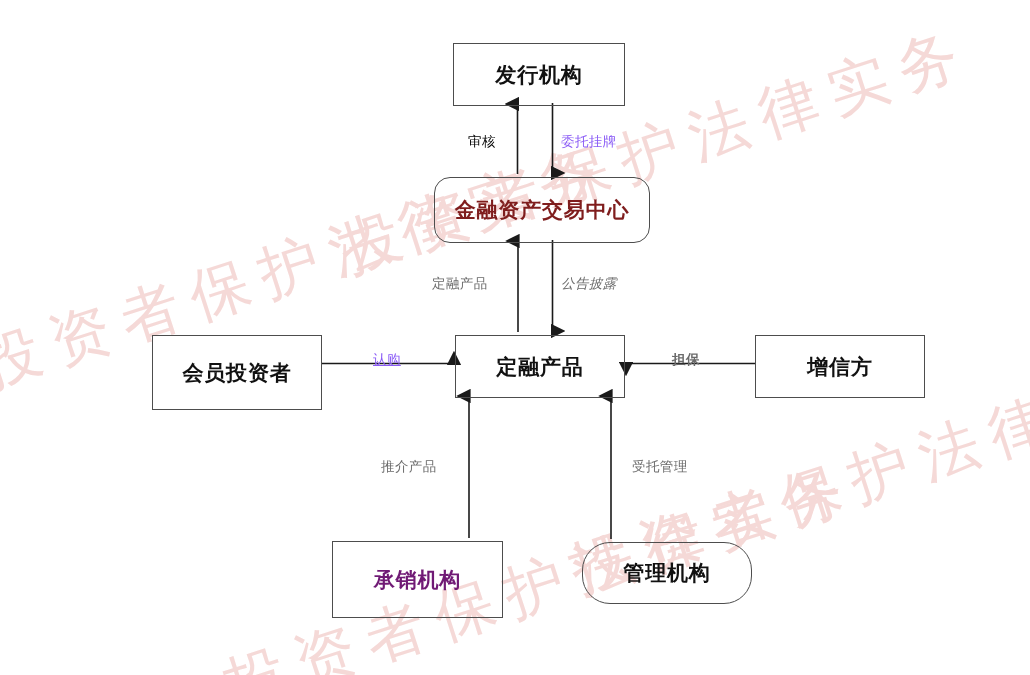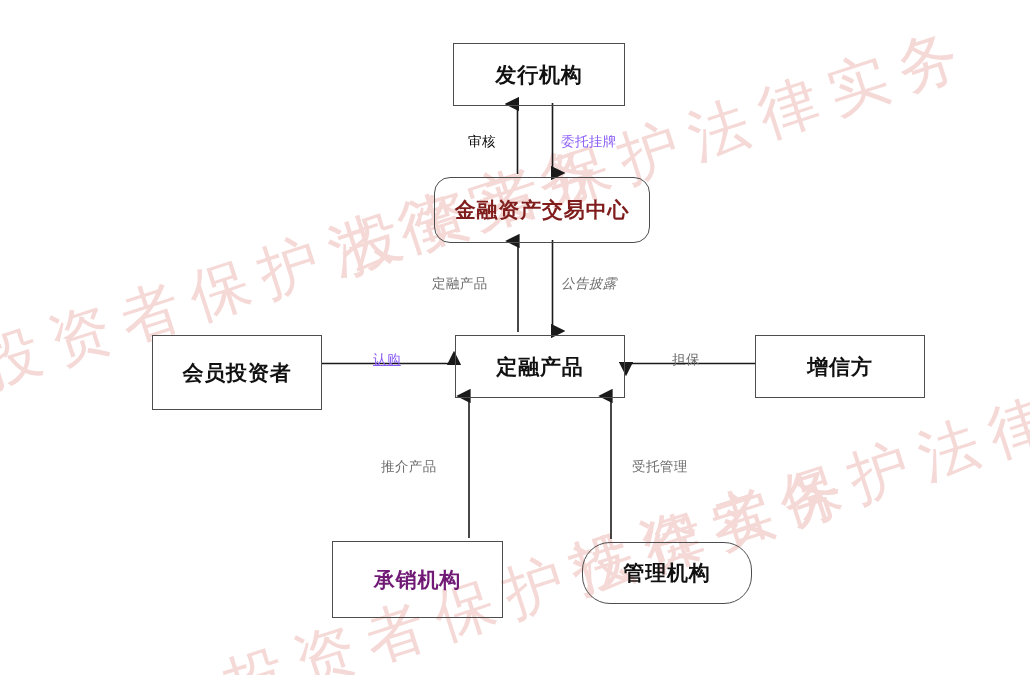--- a/index.html
+++ b/index.html
@@ -128,18 +128,18 @@
         <span>承销机构</span>
       </div>
       <div class="node" style="left: 582px; top: 539px; width: 170px; height: 62px; border-color: rgb(77, 77, 77); color: rgb(17, 17, 17); border-radius: 28px;">
         <span>管理机构</span>
       </div>
       <div class="edge-label" style="left: 468px; top: 130px; color: #000000;">审核</div>
       <div class="edge-label" style="left: 561px; top: 130px; color: #8b5cf6;">委托挂牌</div>
       <div class="edge-label" style="left: 432px; top: 272px; color: rgb(107, 107, 107);">定融产品</div>
       <div class="edge-label" style="left: 561px; top: 272px; color: rgb(107, 107, 107); font-style: italic;">公告披露</div>
       <div class="edge-label" style="left: 373px; top: 348px; color: #8b5cf6; text-decoration: underline;">认购</div>
-      <div class="edge-label" style="left: 672px; top: 348px; color: rgb(107, 107, 107);">担保</div>
+      <div class="edge-label" style="left: 672px; top: 348px; color: rgb(107, 107, 107); font-weight: bold;">担保</div>
       <div class="edge-label" style="left: 381px; top: 455px; color: rgb(107, 107, 107);">推介产品</div>
       <div class="edge-label" style="left: 632px; top: 455px; color: rgb(107, 107, 107);">受托管理</div>
     </div>
 
 </div>
 
 </body></html>

